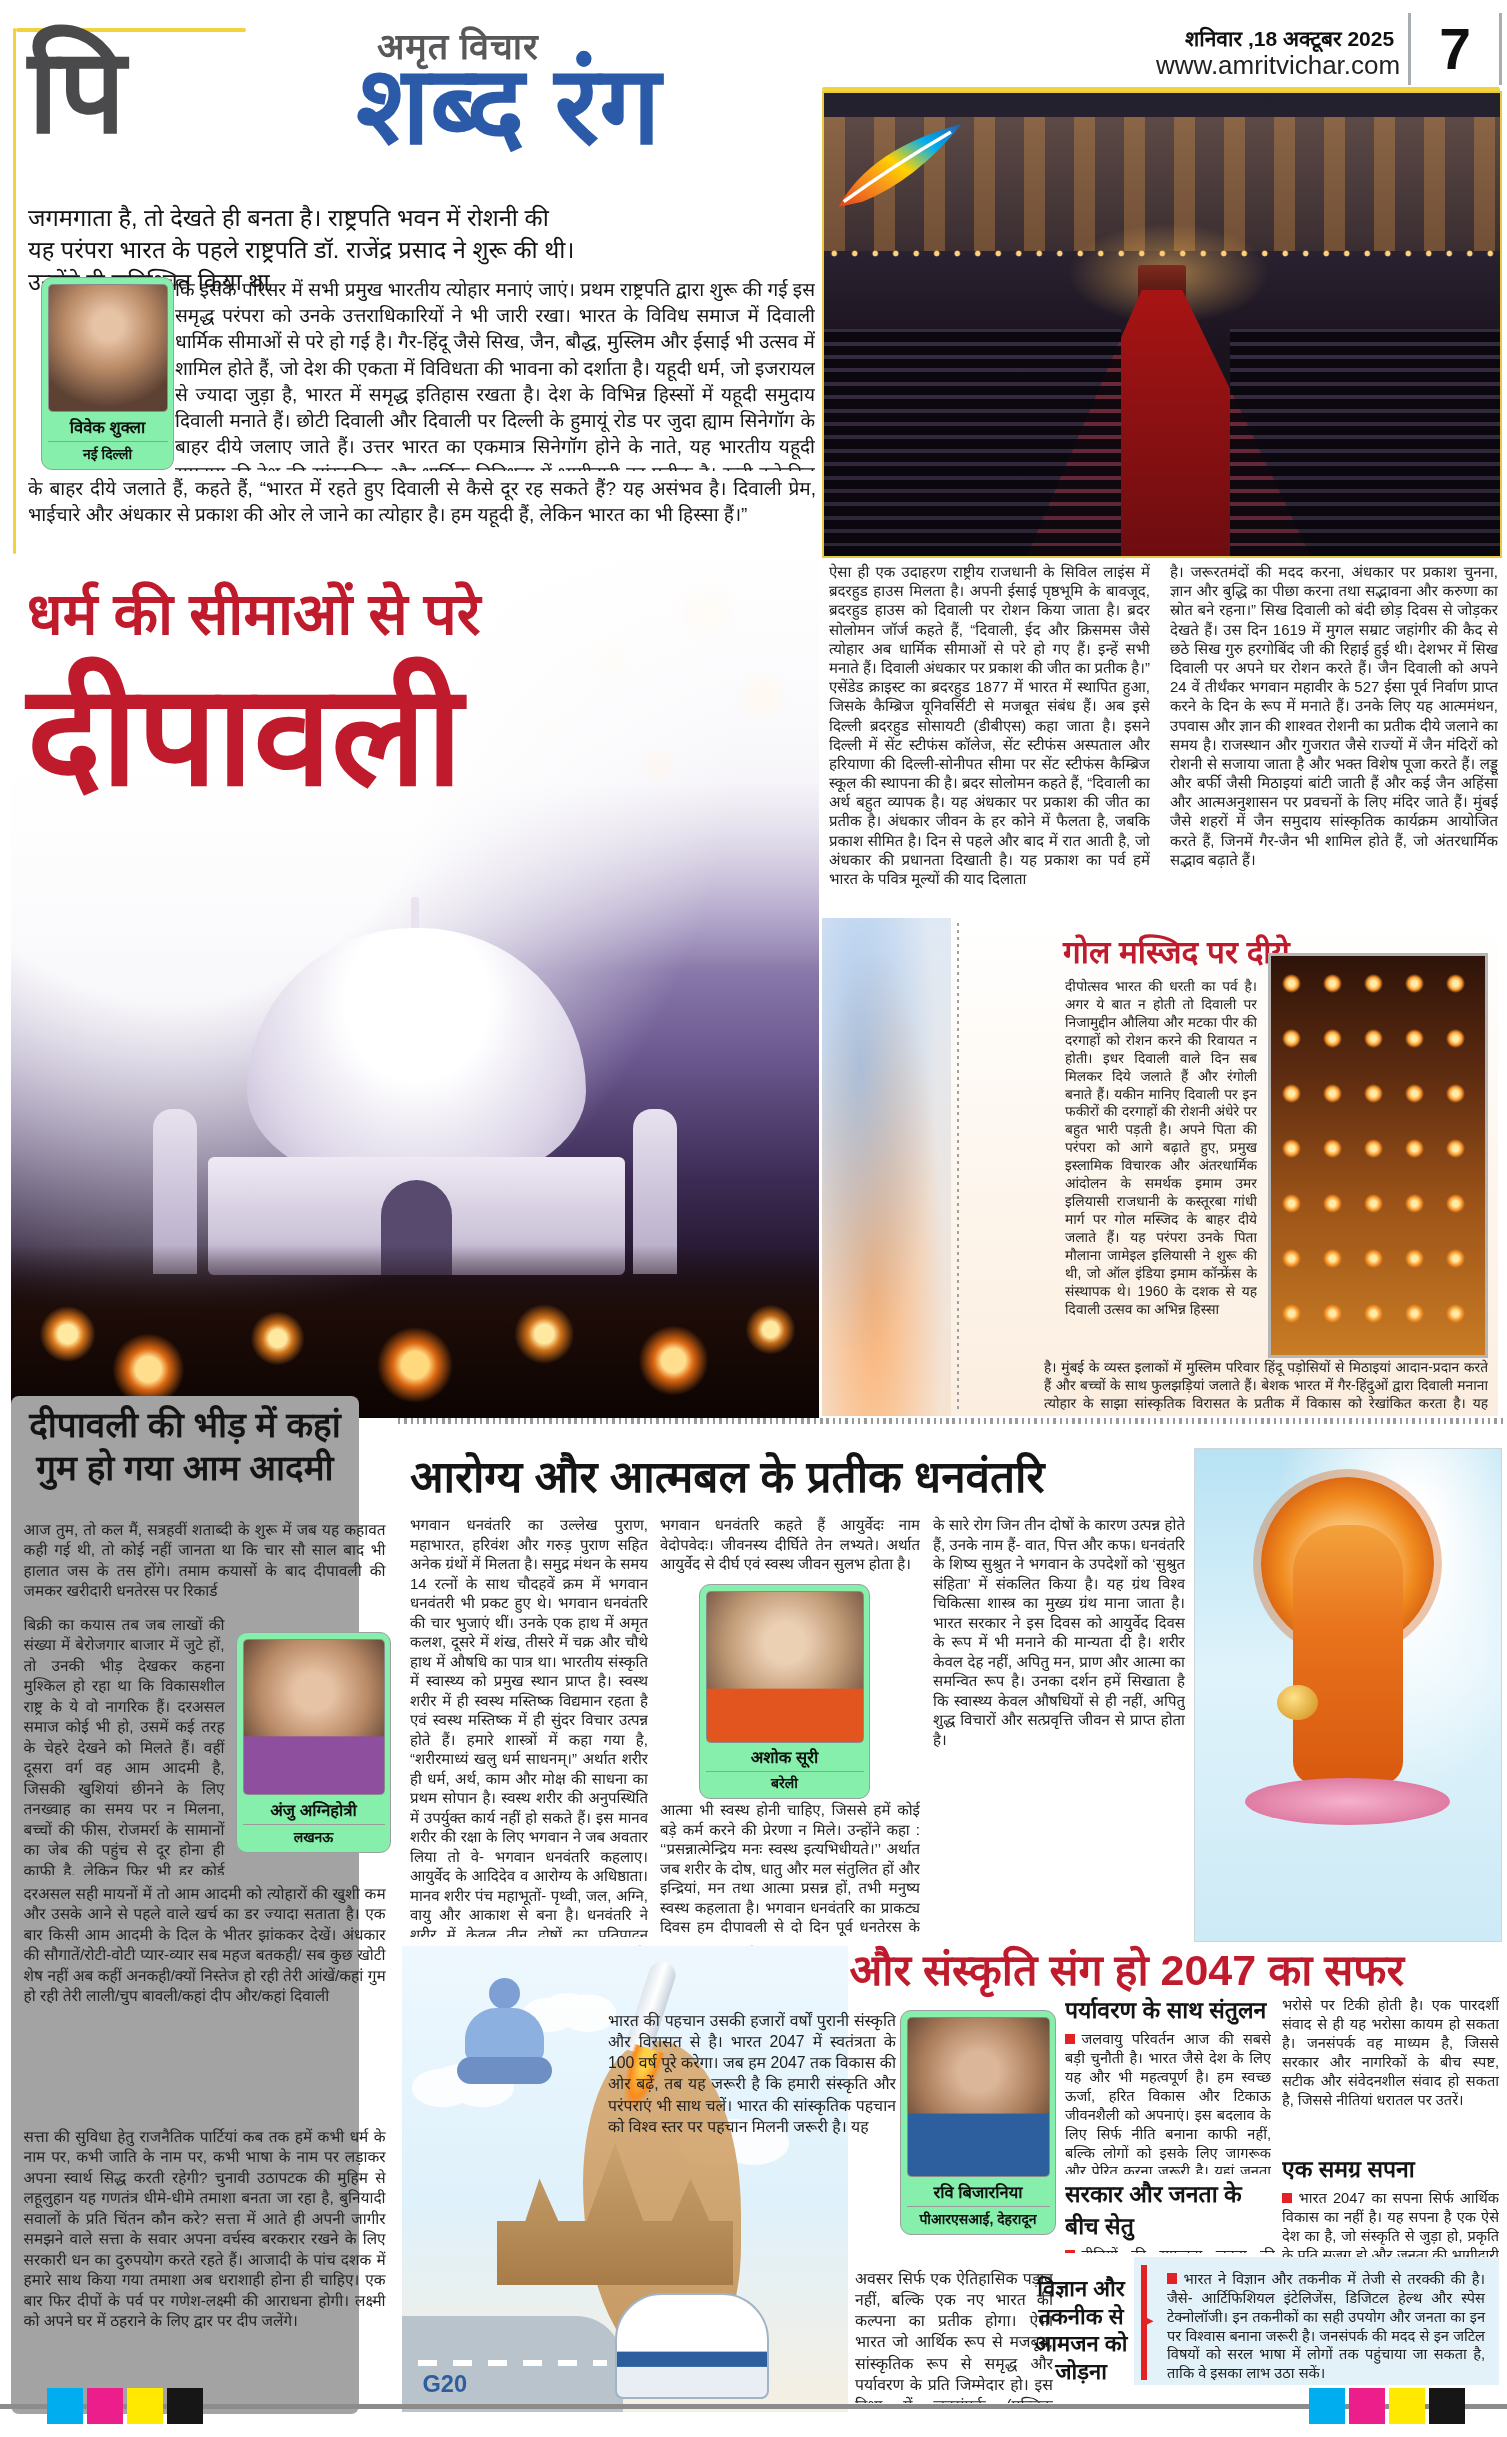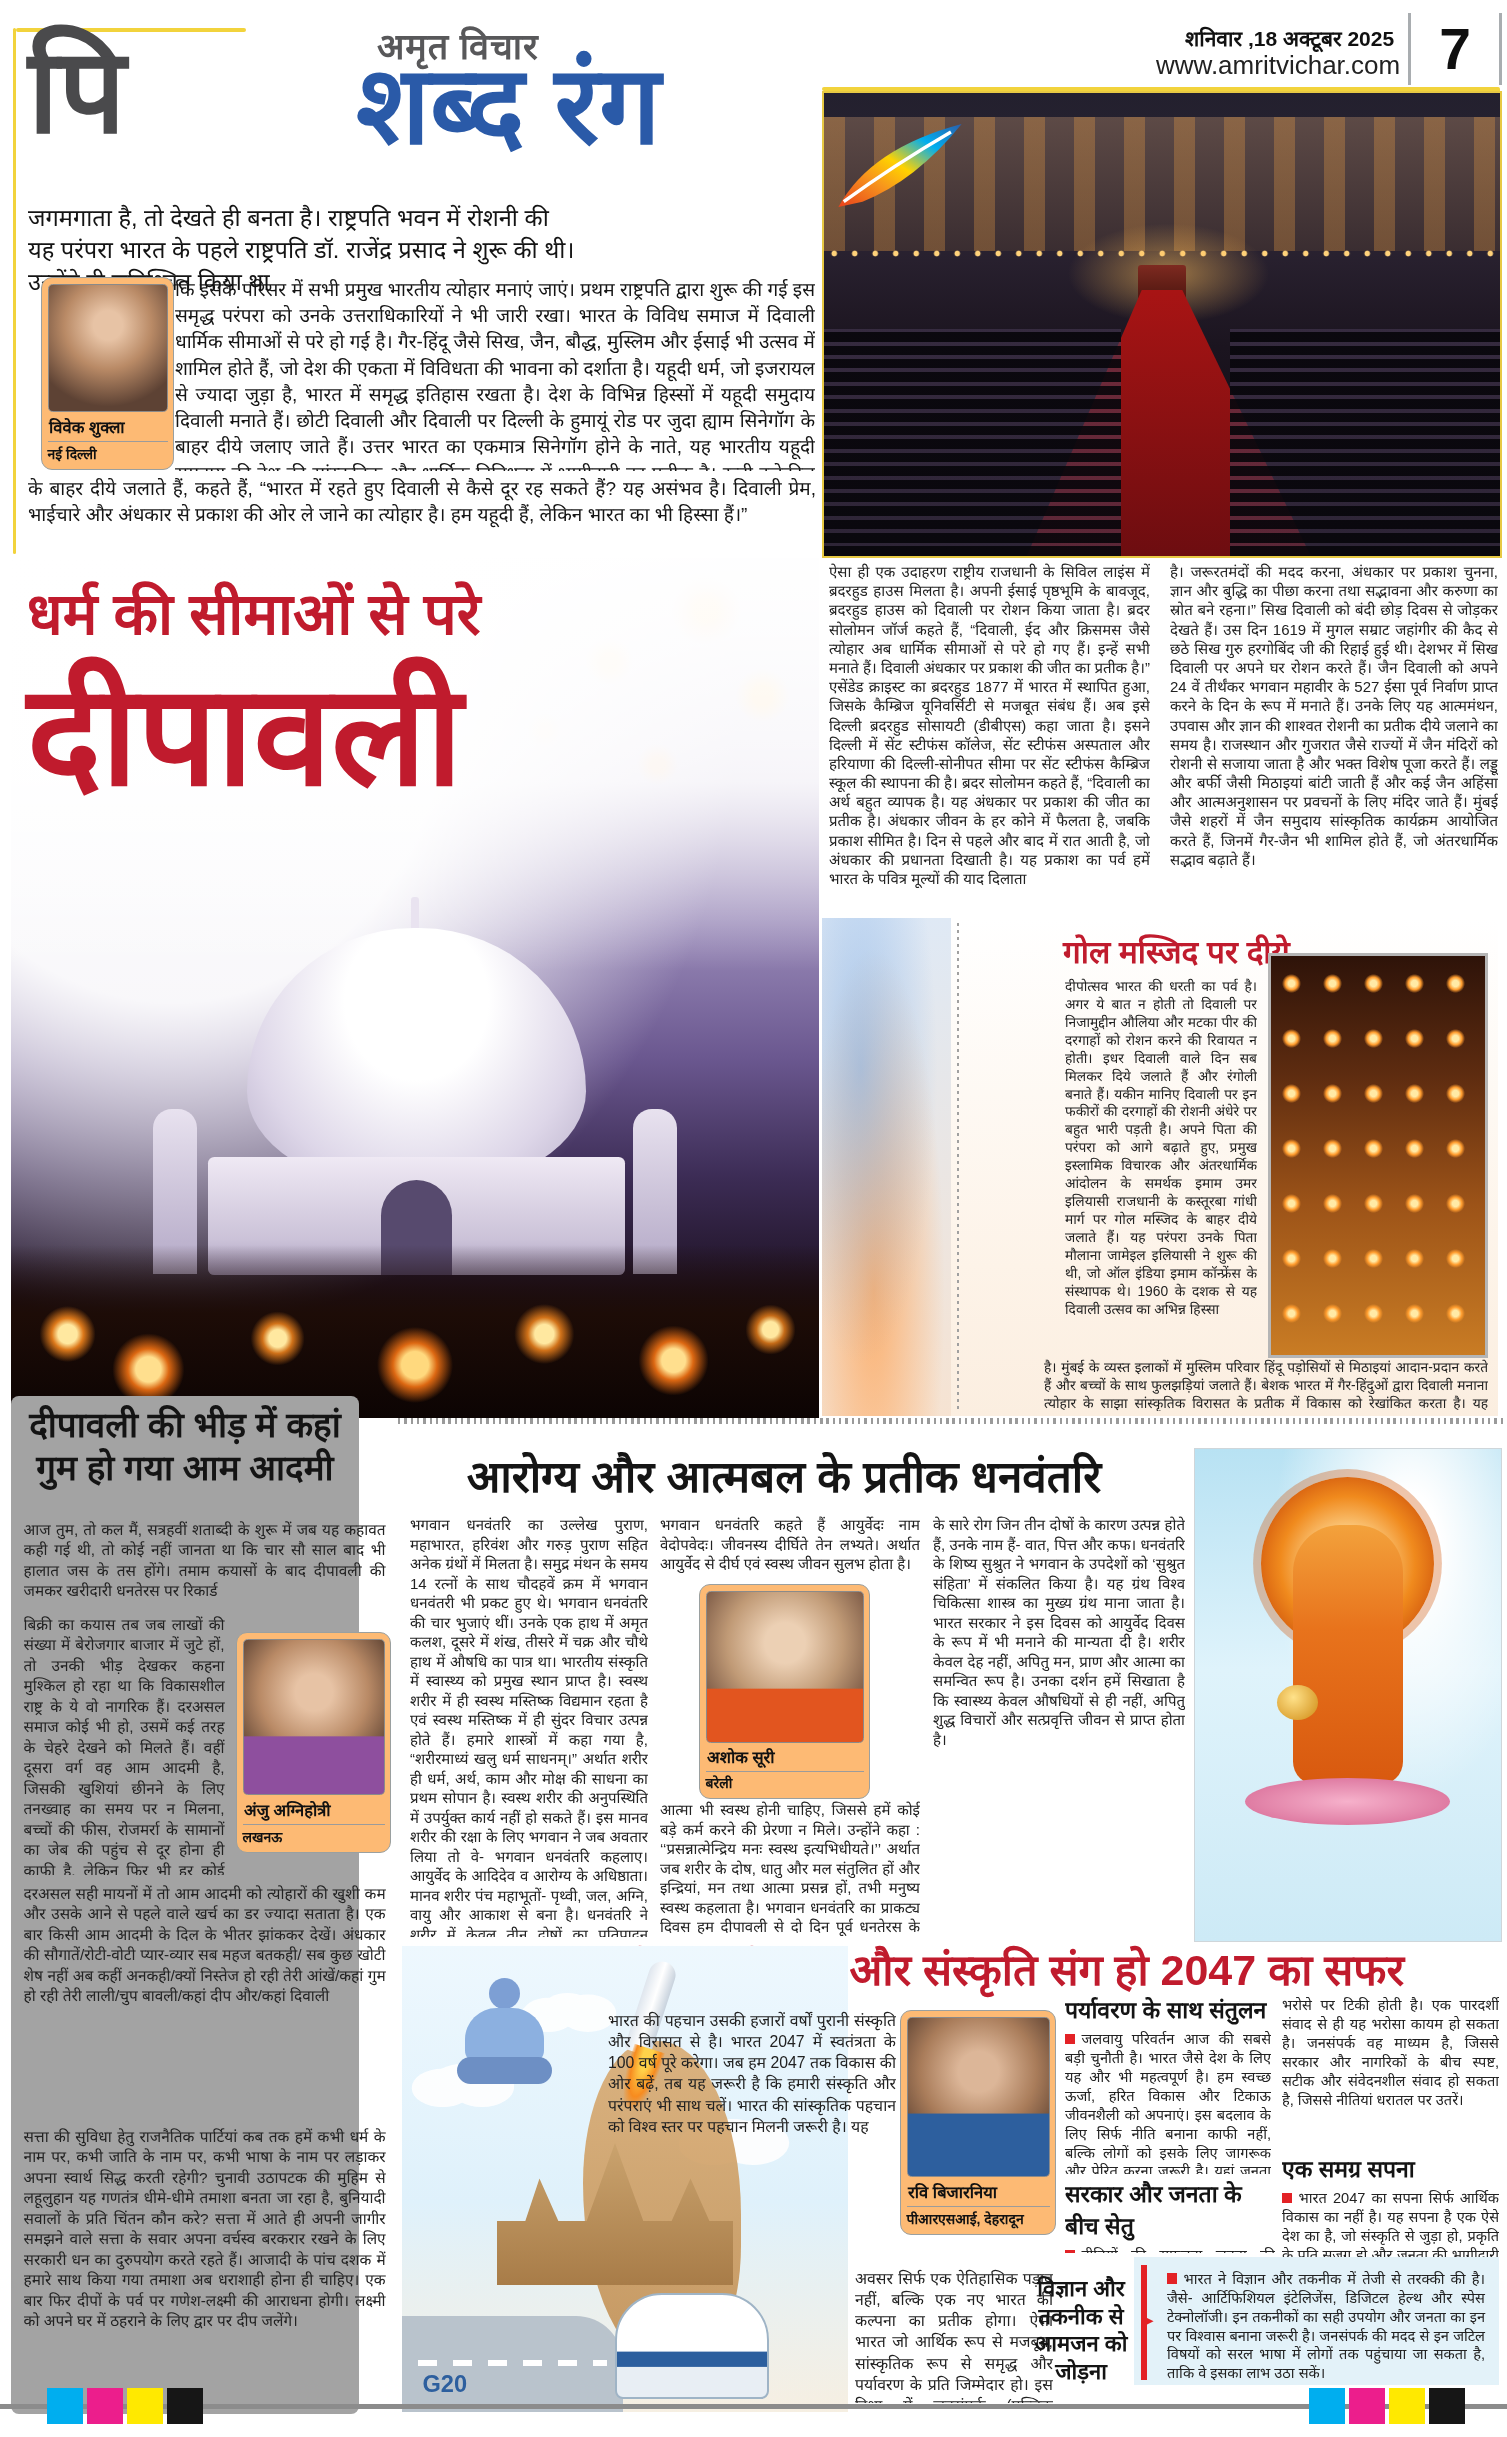--- a/index.html
+++ b/index.html
@@ -16,21 +16,21 @@
   .pagebox .num{font-size:57px;font-weight:900;color:#101010;line-height:72px;}
   
   .dropcap{position:absolute;left:28px;top:31.5px;font-size:118px;line-height:1;font-weight:900;color:#4a4a4c;}
   .lead-intro{position:absolute;left:154px;top:44px;width:441px;font-size:23.6px;line-height:1.36;color:#141414;}
   .lead-intro2{position:absolute;left:28px;top:202px;width:551px;font-size:23.6px;line-height:1.36;color:#141414;}
   .lead-body{position:absolute;left:175px;top:277px;width:640px;height:194px;overflow:hidden;
              font-size:19px;line-height:1.38;text-align:justify;color:#141414;}
   .lead-body-b{position:absolute;left:28px;top:476px;width:788px;height:76px;overflow:hidden;
              font-size:19px;line-height:1.38;text-align:justify;color:#141414;}
   
-  .card{position:absolute;background:#fdba74;border:1.6px solid #9aa0a0;border-radius:11px;padding:5.5px;z-index:4;}
+  .card{position:absolute;background:#86efac;border:1.6px solid #9aa0a0;border-radius:11px;padding:5.5px;text-align:center;z-index:4;}
   .card .ph{border:1.6px solid #8a8a8a;border-radius:4.7px;}
   .card .nm{font-weight:bold;font-size:16.5px;color:#111;border-bottom:1.6px solid #9b9b9b;padding:3.9px 1.6px 2.4px;}
   .card .ct{font-weight:bold;font-size:14px;color:#111;padding-top:2.4px;}
   .face1{background:radial-gradient(circle at 50% 32%,#e7c3a5 14%,#b98a66 42%,#5d4234 78%),#cfc8bd;}
   .face2{background:linear-gradient(180deg,rgba(0,0,0,0) 62%,#8e4f9e 63%),radial-gradient(circle at 50% 34%,#e7c3a5 15%,#b98a66 44%,#4a3328 80%),#d8d2c8;}
   .face3{background:linear-gradient(180deg,rgba(0,0,0,0) 64%,#e2551f 65%),radial-gradient(circle at 50% 34%,#ecd0b4 16%,#c09a76 46%,#6b4a3a 82%),#cfd4d6;}
   .face4{background:linear-gradient(180deg,rgba(0,0,0,0) 60%,#2d5f9e 61%),radial-gradient(circle at 50% 34%,#dcb698 16%,#a97c5a 46%,#4a3328 82%),#9db8c9;}
   
   .ev{position:absolute;left:822px;top:91px;width:676px;height:463px;overflow:hidden;border:2.4px solid #e7c943;
       background:linear-gradient(180deg,#23202e 0%,#2c2433 30%,#1b141f 55%,#0b070d 100%);}
@@ -101,21 +101,21 @@
   .gol-photo .fl{position:absolute;inset:0;background:radial-gradient(circle,#ffeaa6 3.2px,#ff9c2e 6.3px,rgba(0,0,0,0) 9.5px);background-size:41px 55px;}
   .gol-body2{position:absolute;left:222px;top:441px;width:444px;height:52px;overflow:hidden;
       font-size:13.8px;line-height:1.3;text-align:justify;color:#222;}
   .dotsep{position:absolute;left:398px;top:1418px;width:1110px;height:6.3px;
       background:repeating-linear-gradient(90deg,#9a9a9a 0 2.4px,rgba(0,0,0,0) 2.4px 6.3px);}
   
   .aam{position:absolute;left:11px;top:1396px;width:348px;height:1018px;background:#a3a3a3;border-radius:7.9px;overflow:hidden;}
   .aam-h{position:relative;margin:7.9px 6.3px 0;text-align:center;font-size:35px;font-weight:900;color:#141414;line-height:1.22;}
   .aam-t{position:absolute;left:12.6px;font-size:15.4px;line-height:1.33;text-align:justify;color:#222;overflow:hidden;}
   
-  .dh-h{position:absolute;left:410px;top:1445px;width:748px;text-align:center;font-size:44px;font-weight:900;color:#151515;}
+  .dh-h{position:absolute;left:410px;top:1445px;width:748px;font-size:44px;font-weight:900;color:#151515;}
   .dh-col{position:absolute;top:1515px;height:422px;overflow:hidden;font-size:15px;line-height:1.3;text-align:justify;color:#222;}
   .deity{position:absolute;left:1194px;top:1448px;width:306px;height:492px;overflow:hidden;border:1.6px solid #cfd6da;
       background:radial-gradient(ellipse at 70% 20%,#ffffff 10%,rgba(255,255,255,0) 45%),linear-gradient(180deg,#b8e2f3 0%,#dff3fb 45%,#cdeaf6 100%);}
   .deity-halo{position:absolute;left:66px;top:28px;width:173px;height:173px;border-radius:50%;
       background:radial-gradient(circle,#ffde9e 20%,#f08a1d 55%,#d2590e 78%,rgba(0,0,0,0) 80%);
       box-shadow:0 0 0 7.9px rgba(210,90,14,.35);}
   .deity-fig{position:absolute;left:98px;top:76px;width:110px;height:260px;
       background:linear-gradient(180deg,#f3a23c 0%,#e8731c 40%,#d8590f 100%);
       border-radius:47px 47px 23.6px 23.6px;}
   .deity-pot{position:absolute;left:82px;top:236px;width:41px;height:35px;background:radial-gradient(circle at 40% 35%,#ffe28a,#cf8a12);border-radius:50%;}

